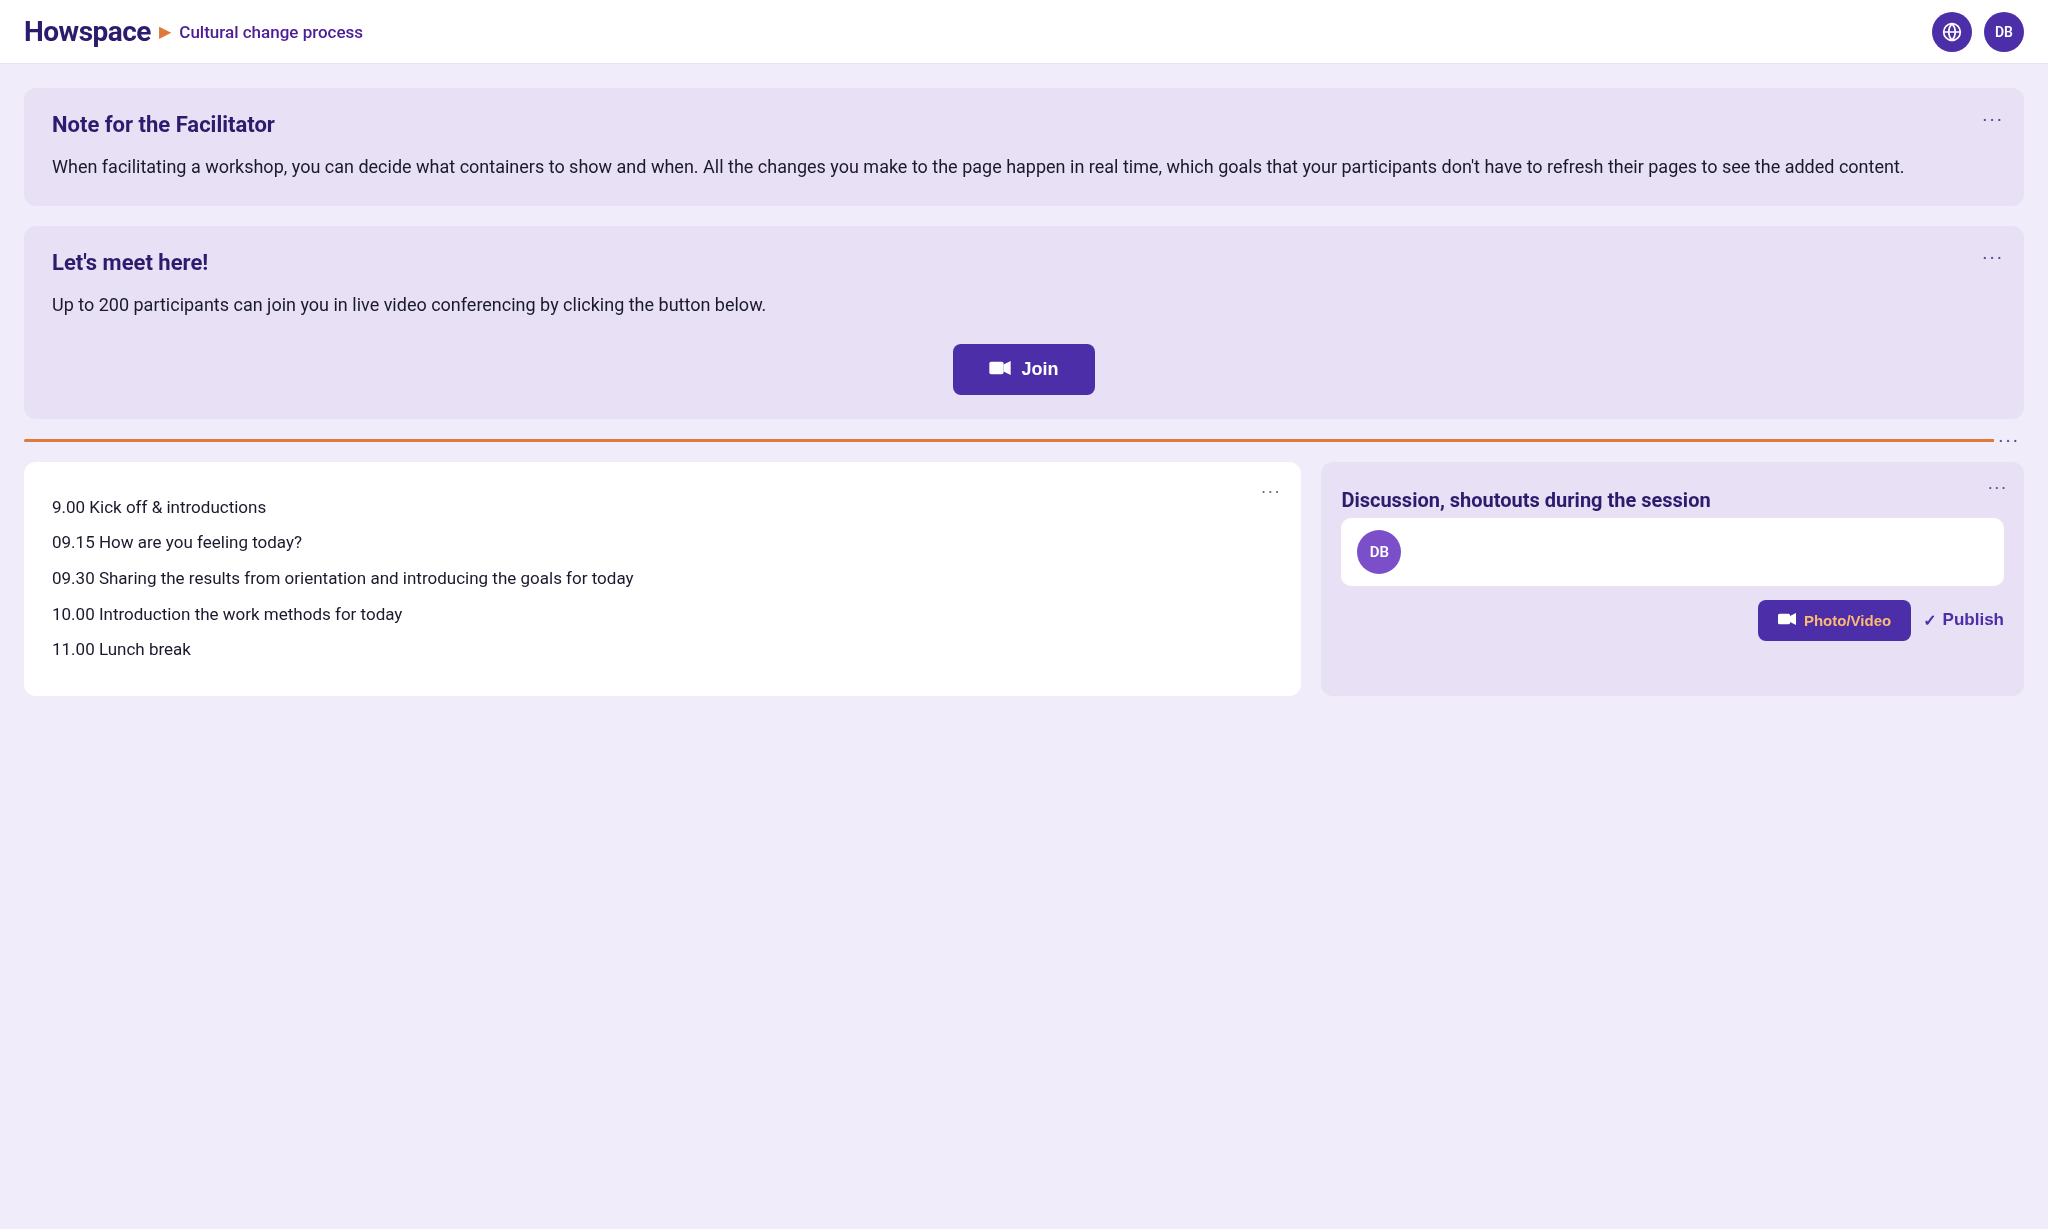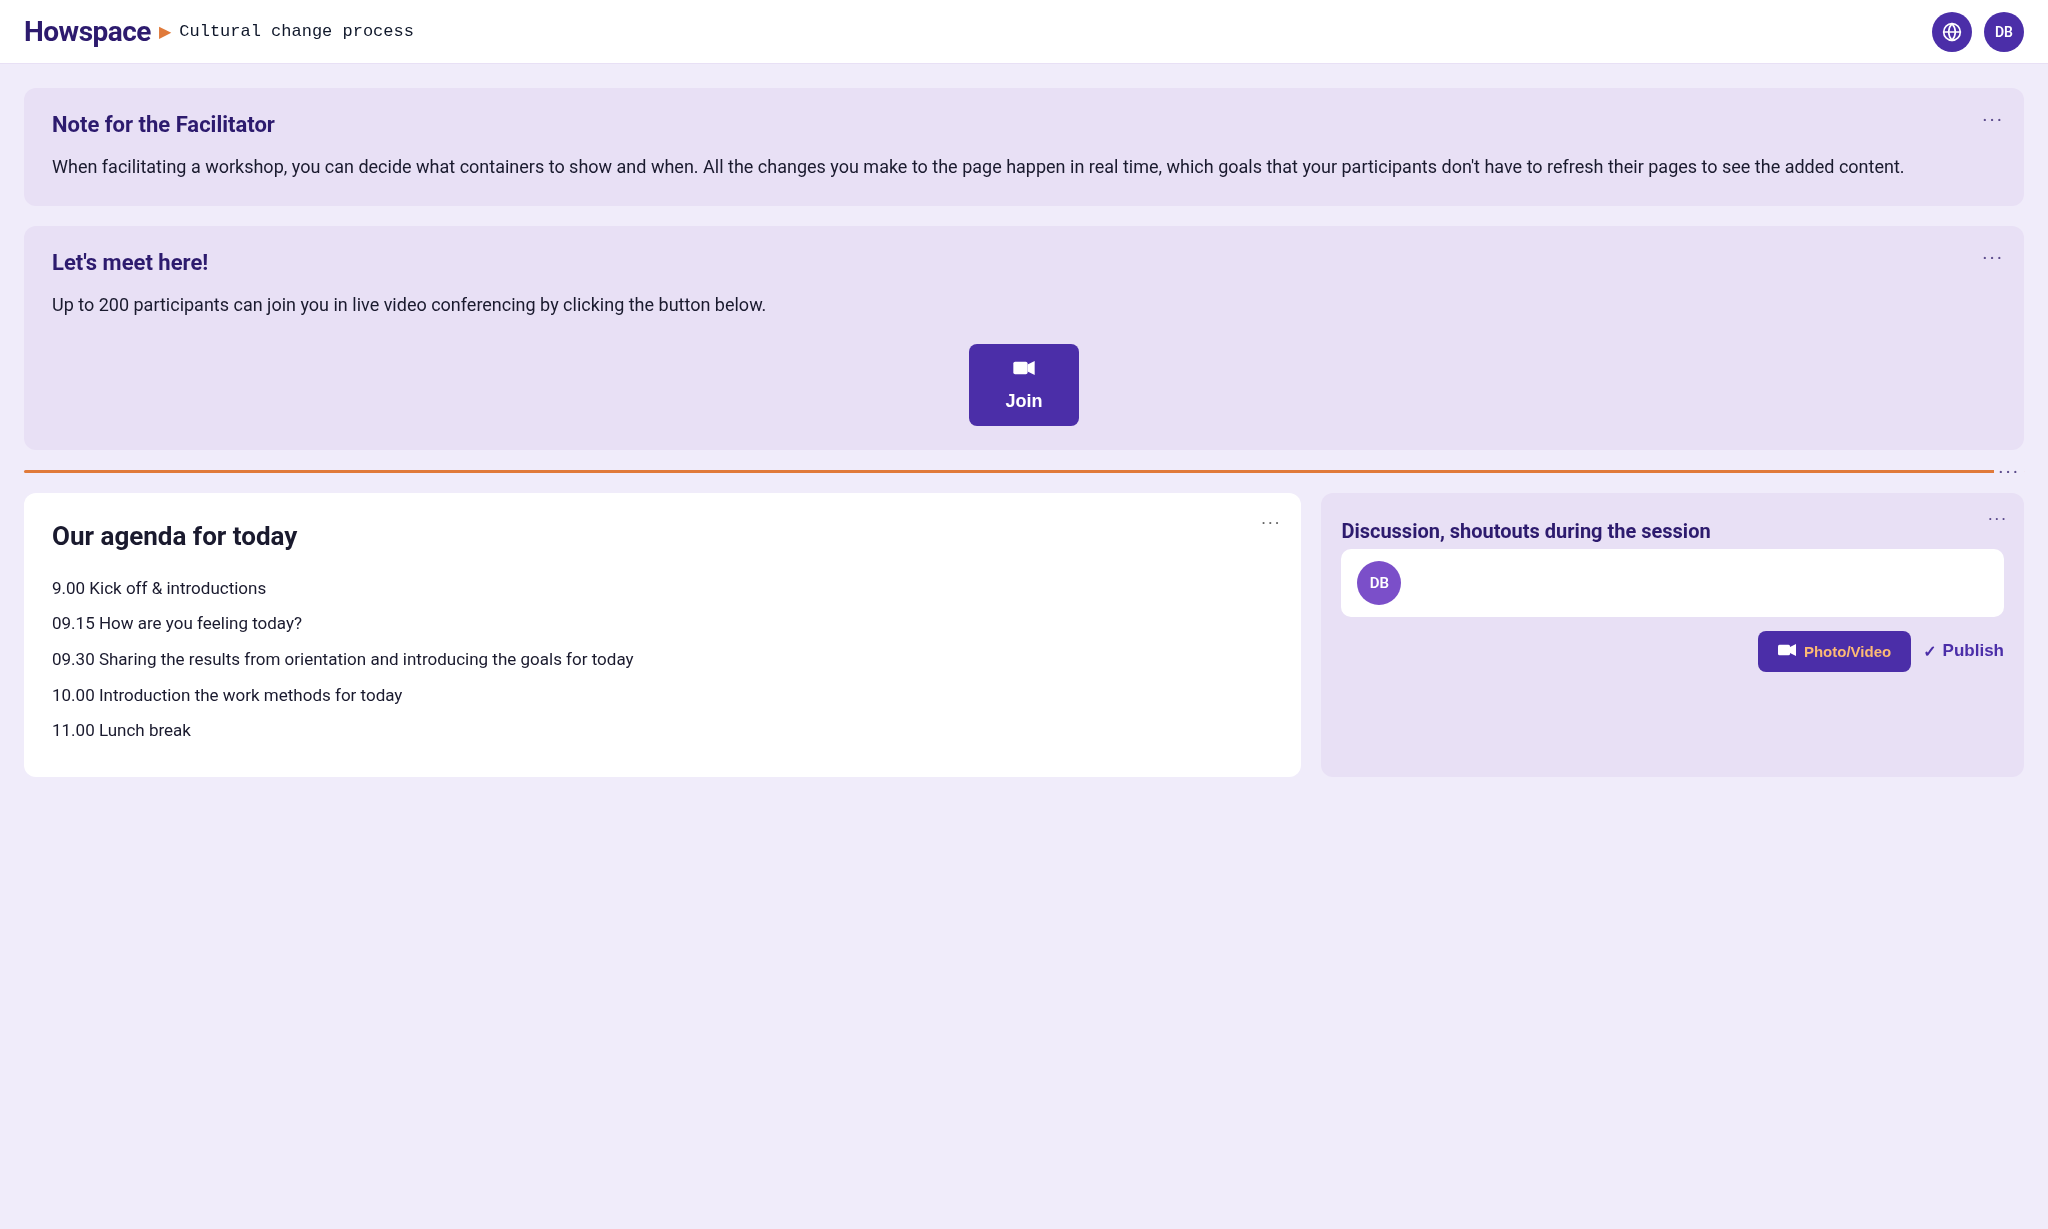--- a/index.html
+++ b/index.html
@@ -23,25 +23,24 @@
       font-weight: 700;
       color: #2d1b6e;
       letter-spacing: -0.5px;
     }
     .breadcrumb-sep {
       color: #e07a3a;
       font-size: 16px;
       margin: 0 8px;
     }
     .breadcrumb-link {
-      color: #0f172a;
+      color: #4c1d95;
       font-size: 17px;
       font-weight: 500;
       cursor: pointer;
-      font-family: Liberation Mono, monospace;
     }
     .header-right {
       margin-left: auto;
       display: flex;
       align-items: center;
       gap: 12px;
     }
     .icon-btn {
       width: 40px;
       height: 40px;
@@ -114,21 +113,20 @@
       color: white;
       border: none;
       border-radius: 8px;
       padding: 14px 36px;
       font-size: 18px;
       font-weight: 600;
       cursor: pointer;
       display: flex;
       align-items: center;
       gap: 10px;
-      flex-direction: column;
     }
     .join-btn .camera-icon {
       font-size: 20px;
     }
 
     
     .divider-section {
       position: relative;
       margin-bottom: 20px;
     }
@@ -319,21 +317,20 @@
 
   <div class="divider-section">
     <div class="orange-divider"></div>
     <span class="divider-menu">···</span>
   </div>
 
   <div class="two-col">
 
     <div class="agenda-card">
       <span class="agenda-menu">···</span>
-      <div class="agenda-title">Our agenda for today</div>
       <div class="agenda-items">
         <div>9.00 Kick off &amp; introductions</div>
         <div>09.15 How are you feeling today?</div>
         <div>09.30 Sharing the results from orientation and introducing the goals for today</div>
         <div>10.00 Introduction the work methods for today</div>
         <div>11.00 Lunch break</div>
       </div>
     </div>
 
     <div class="discussion-card">

